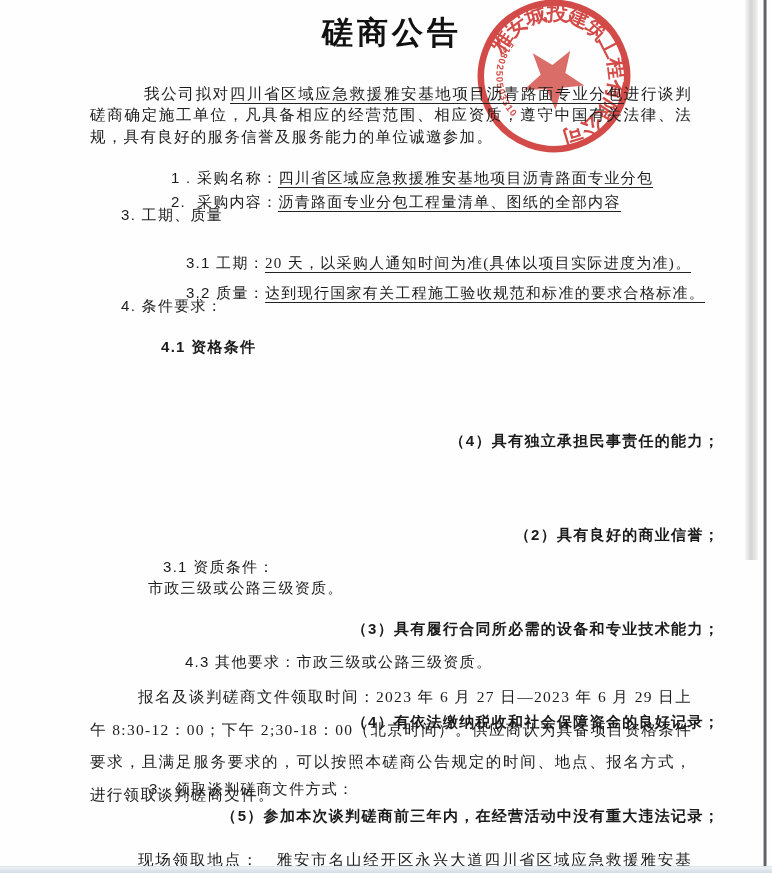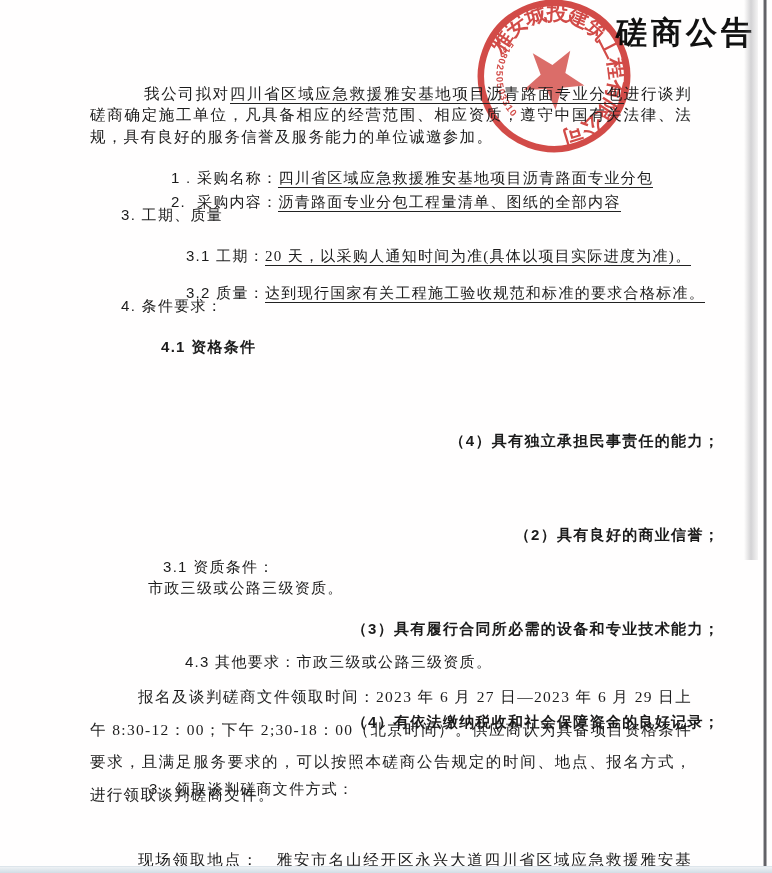--- a/index.html
+++ b/index.html
@@ -4,23 +4,23 @@
 <style>
   html,body{margin:0;padding:0;background:#fff;}
   .page{
     position:relative;width:772px;height:873px;background:#fffefe;
     overflow:hidden;
     font-family:"Liberation Sans","DejaVu Sans",sans-serif;
     color:#1b1b1b;
   }
   .abs{position:absolute;}
   .doc-title{
-    left:0;top:12px;width:756px;text-align:right;
+    left:0;top:12px;width:756px;text-align:center;
     font-family:"Liberation Serif","DejaVu Serif",serif;
-    font-size:31px;font-weight:700;letter-spacing:4px;color:#111;
+    font-size:31px;font-weight:700;letter-spacing:4px;color:#111;padding-left:14px;
   }
   .para{
     left:90px;width:602px;text-align:justify;
     font-size:15.5px;letter-spacing:1.3px;line-height:21.4px;color:#1c1c1c;
   }
   .para.loose{line-height:32.6px;margin-top:32px;}
   .indent2{text-indent:54px;}
   .line{white-space:pre-wrap;font-size:15px;letter-spacing:1.3px;text-align:right;}
   .b{font-weight:400;}
   .sb{font-weight:700;}
@@ -79,37 +79,38 @@
   <div class="abs line" style="left:149px;top:152px;">
     <span class="b">1 . 采购名称：</span><span class="b u">四川省区域应急救援雅安基地项目沥青路面专业分包</span>
   </div>
 
   <div class="abs line" style="left:149px;top:176px;">
     <span class="b">2.  采购内容：</span><span class="b u">沥青路面专业分包工程量清单、图纸的全部内容</span>
   </div>
 
   <div class="abs line b" style="left:121px;top:206px;">3. 工期、质量</div>
 
-  <div class="abs line" style="left:164px;top:230px;">
+  <div class="abs line" style="left:164px;top:237px;">
     <span class="b">3.1 工期：</span><span class="u num">20 天，以采购人通知时间为准(具体以项目实际进度为准)。</span>
   </div>
 
   <div class="abs line" style="left:164px;top:267px;">
     <span class="b">3.2 质量：</span><span class="u">达到现行国家有关工程施工验收规范和标准的要求合格标准。</span>
   </div>
 
   <div class="abs line b" style="left:121px;top:297px;">4. 条件要求：</div>
 
   <div class="abs line sb" style="left:161px;top:338px;">4.1 资格条件</div>
 
   <div class="abs line conds sb" style="left:160px;top:363px;width:560px;">
     <div>（4）具有独立承担民事责任的能力；</div>
     <div>（2）具有良好的商业信誉；</div>
     <div>（3）具有履行合同所必需的设备和专业技术能力；</div>
     <div>（4）有依法缴纳税收和社会保障资金的良好记录；</div>
+    <div>（5）参加本次谈判磋商前三年内，在经营活动中没有重大违法记录；</div>
     
   </div>
 
   <div class="abs line" style="left:163px;top:558px;">3.1 资质条件：</div>
   <div class="abs line b" style="left:148px;top:579px;">市政三级或公路三级资质。</div>
 
   <div class="abs line" style="left:163px;top:636px;">
     <span>4.3 其他要求：</span><span class="b">市政三级或公路三级资质。</span>
   </div>
 

